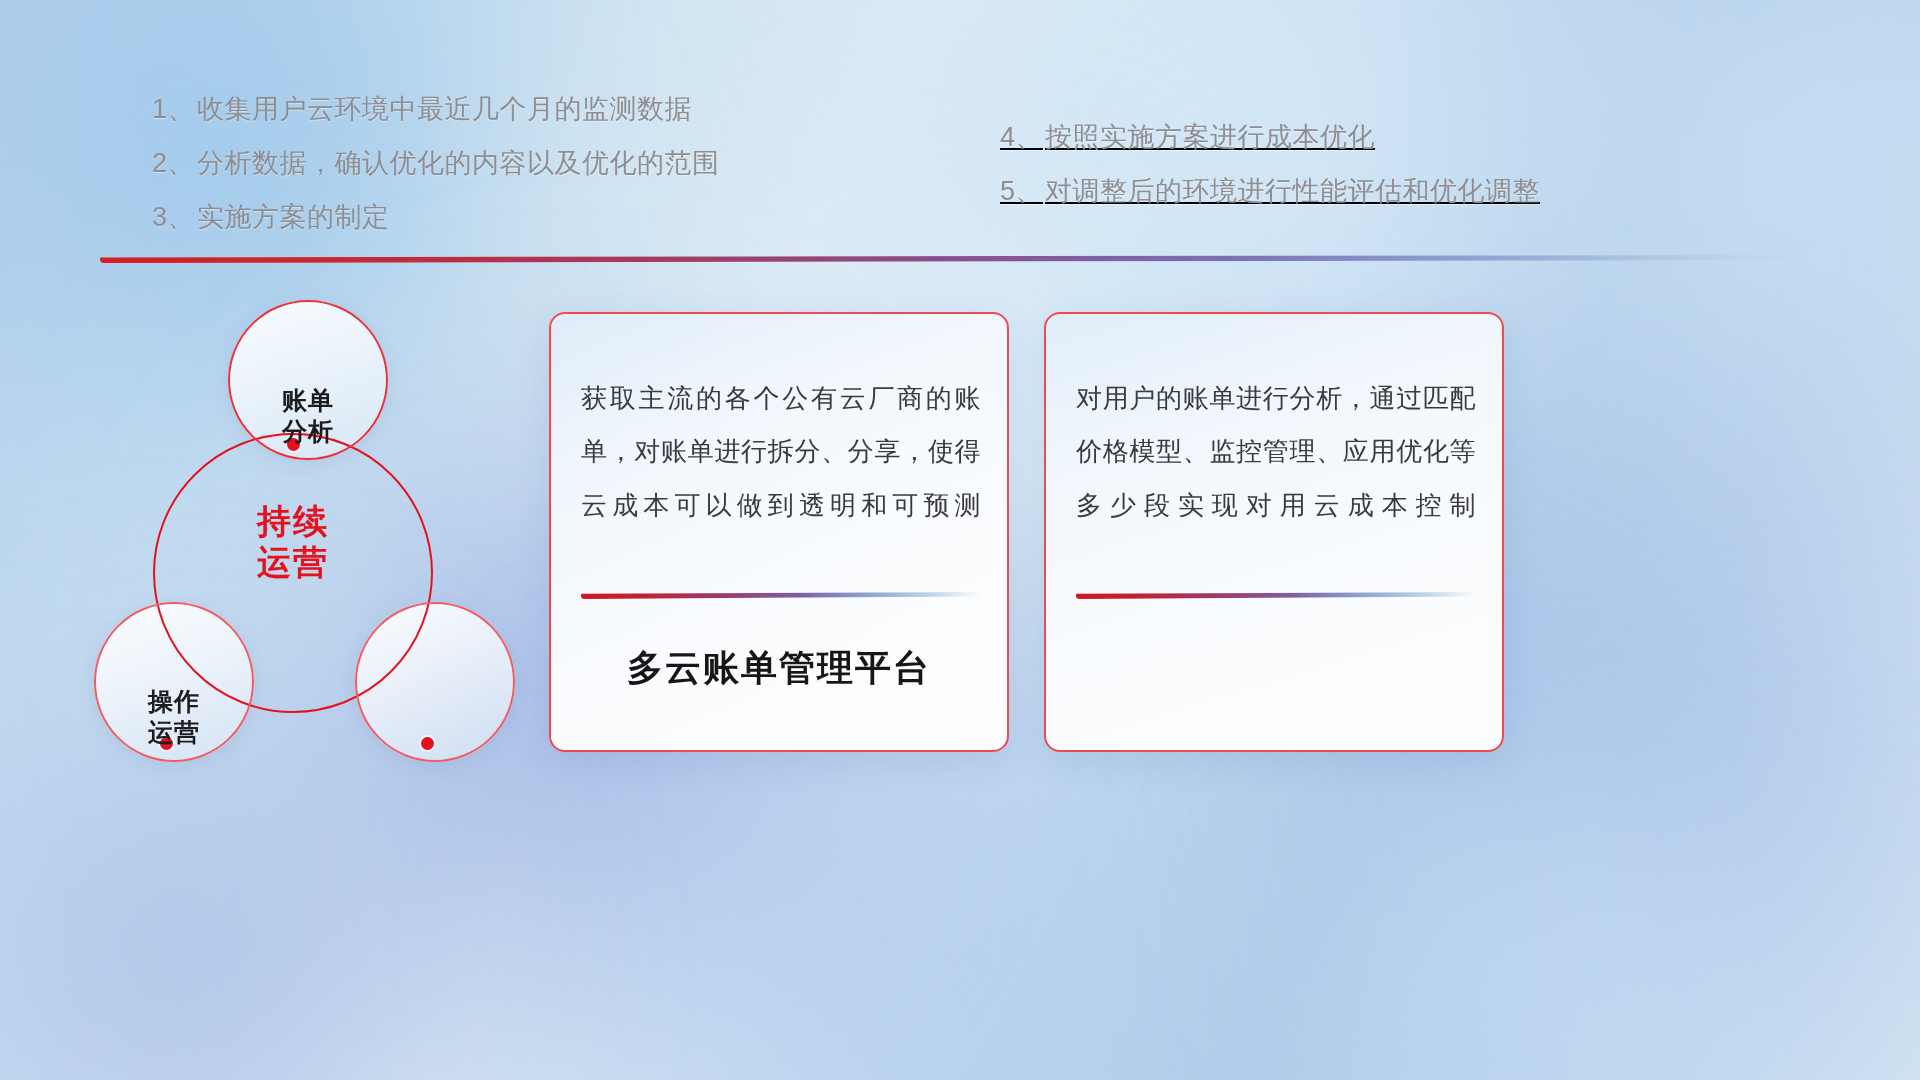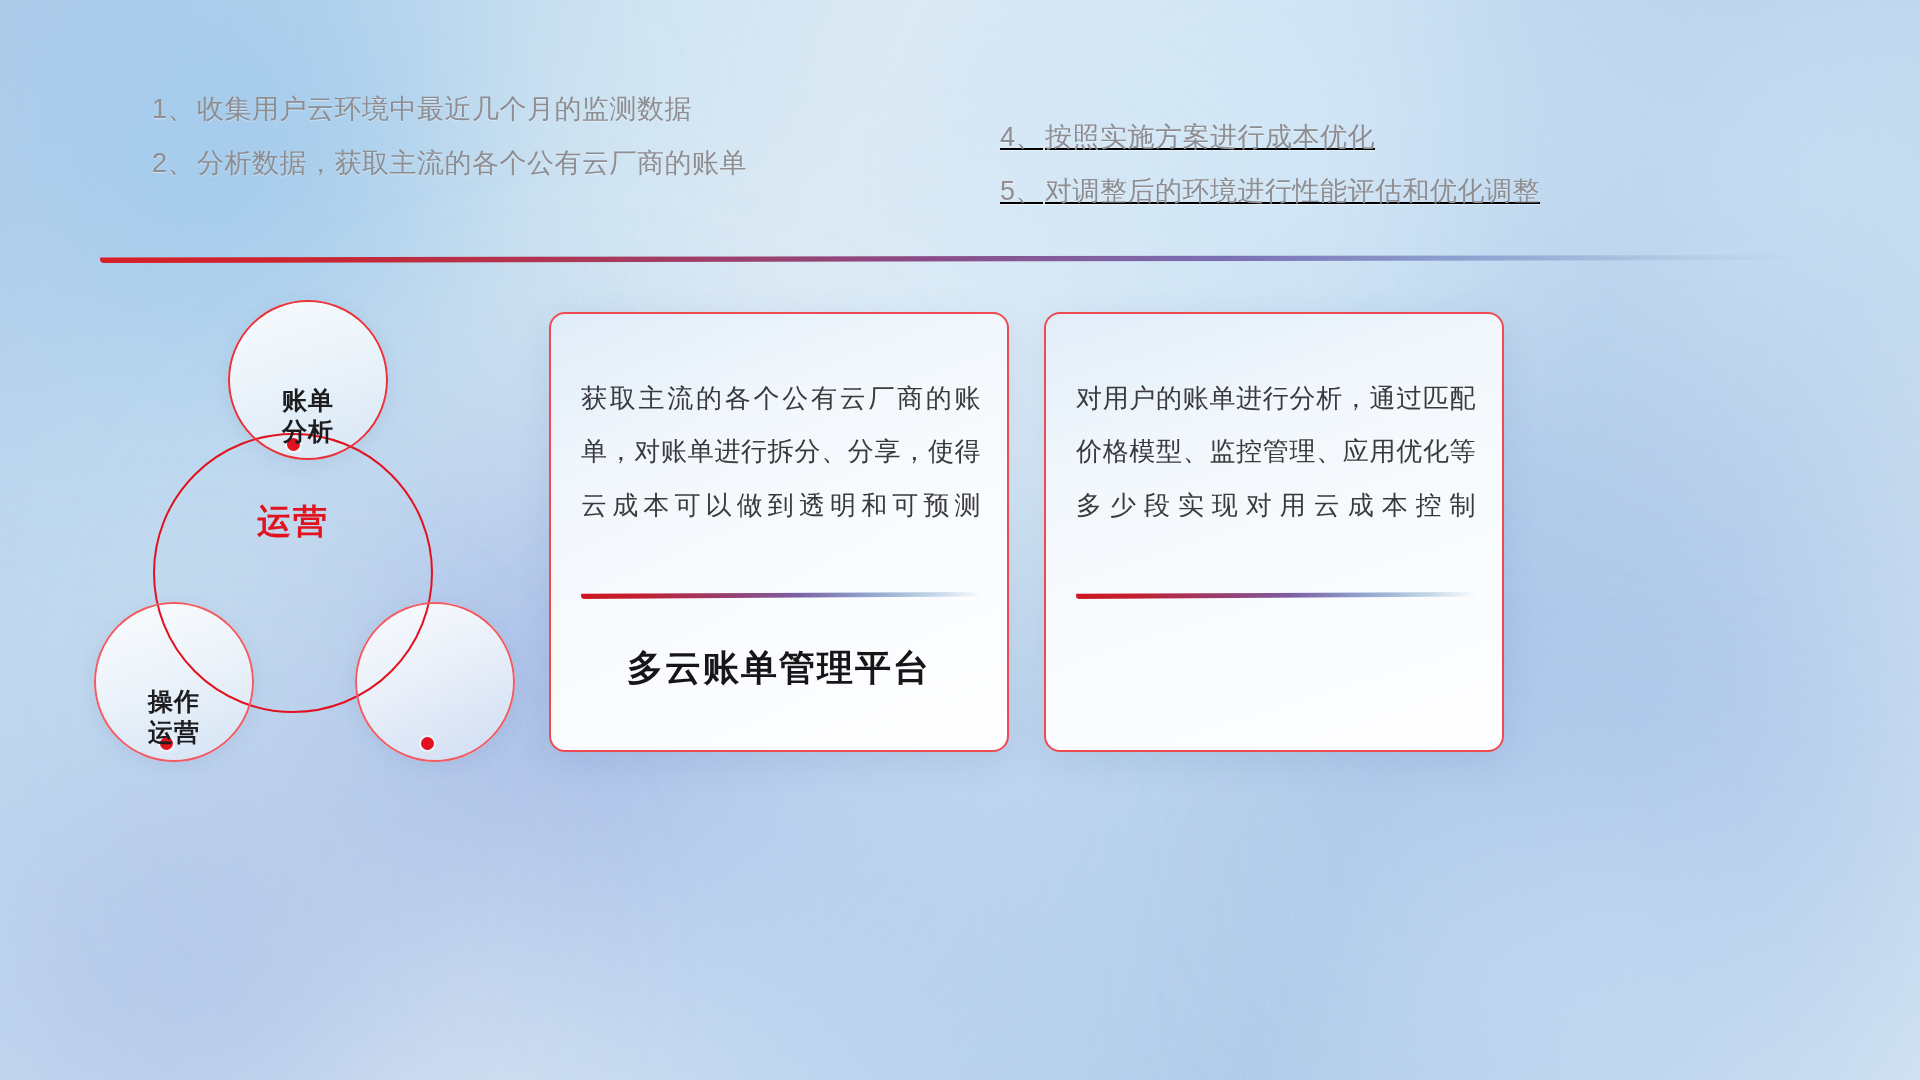--- a/index.html
+++ b/index.html
@@ -166,21 +166,24 @@
   <div class="bg-vig"></div>
 </div>
 
 <div id="steps">
 
   <div class="step-col col-left">
     <div class="step-line">
       <span class="step-num">1、</span><span>收集用户云环境中最近几个月的监测数据</span>
     </div>
     <div class="step-line">
-      <span class="step-num">2、</span><span>分析数据，获取主流的各个公有云厂商的账单</span>
+      <span class="step-num">2、</span><span>分析数据，确认优化的内容以及优化的范围</span>
+    </div>
+    <div class="step-line">
+      <span class="step-num">3、</span><span>实施方案的制定</span>
     </div>
   </div>
 
   <div class="step-col col-right">
     <div class="step-line">
       <span class="step-num">4、</span><span>按照实施方案进行成本优化</span>
     </div>
     <div class="step-line">
       <span class="step-num">5、</span><span>对调整后的环境进行性能评估和优化调整</span>
     </div>
@@ -212,20 +215,21 @@
     <div>分析</div>
   </div>
 
   <div class="circ-label lbl-bl">
     <div>操作</div>
     <div>运营</div>
   </div>
 
 
   <div class="lbl-center">
+    <div>持续</div>
     <div>运营</div>
   </div>
 
 </div>
 
 <div class="card" id="card-1">
   <div class="card-body">获取主流的各个公有云厂商的账单，对账单进行拆分、分享，使得云成本可以做到透明和可预测</div>
   <div class="card-divider">
     <div class="bar"></div>
   </div>

